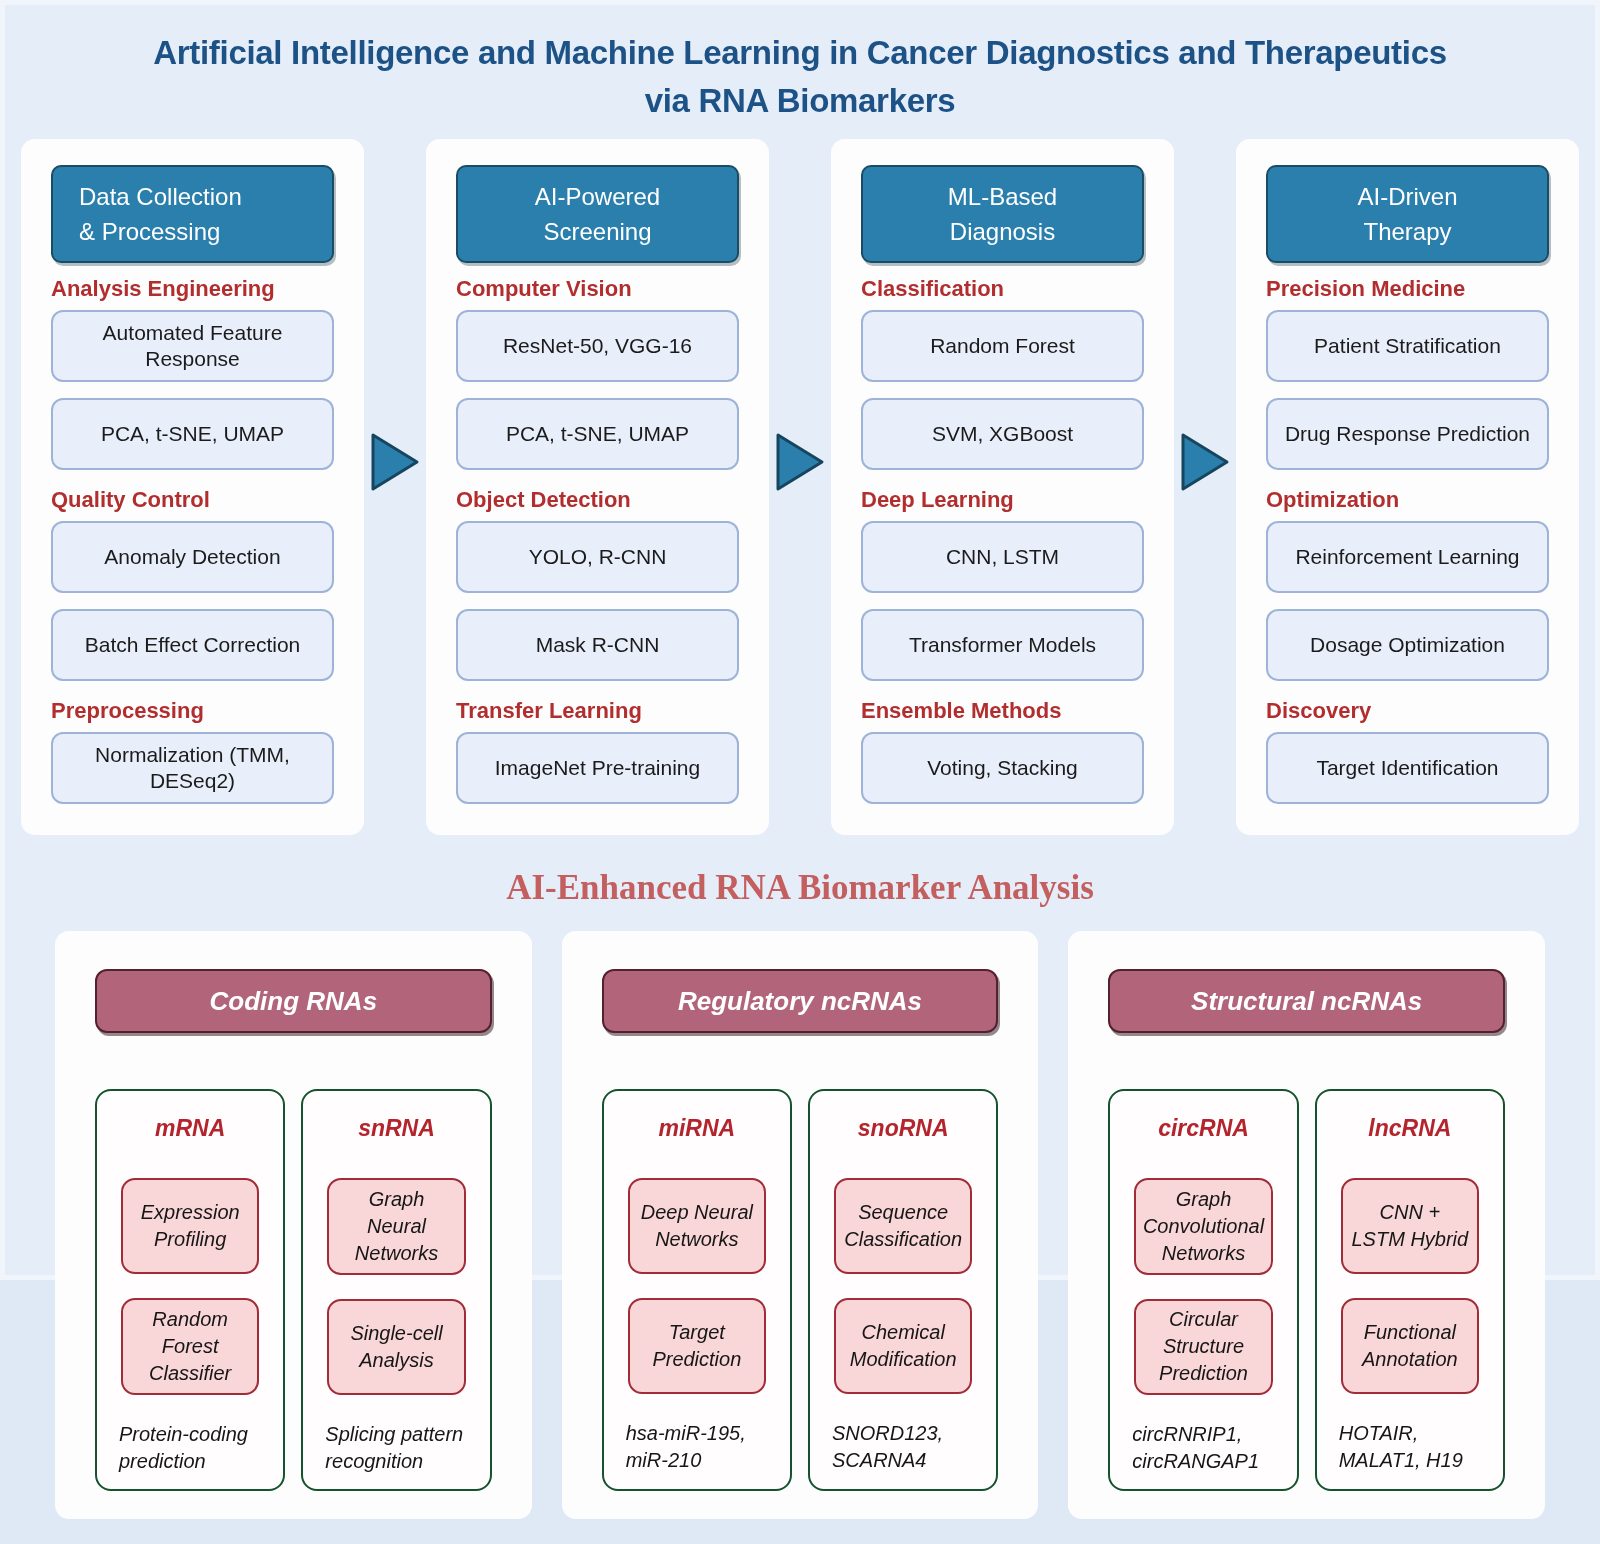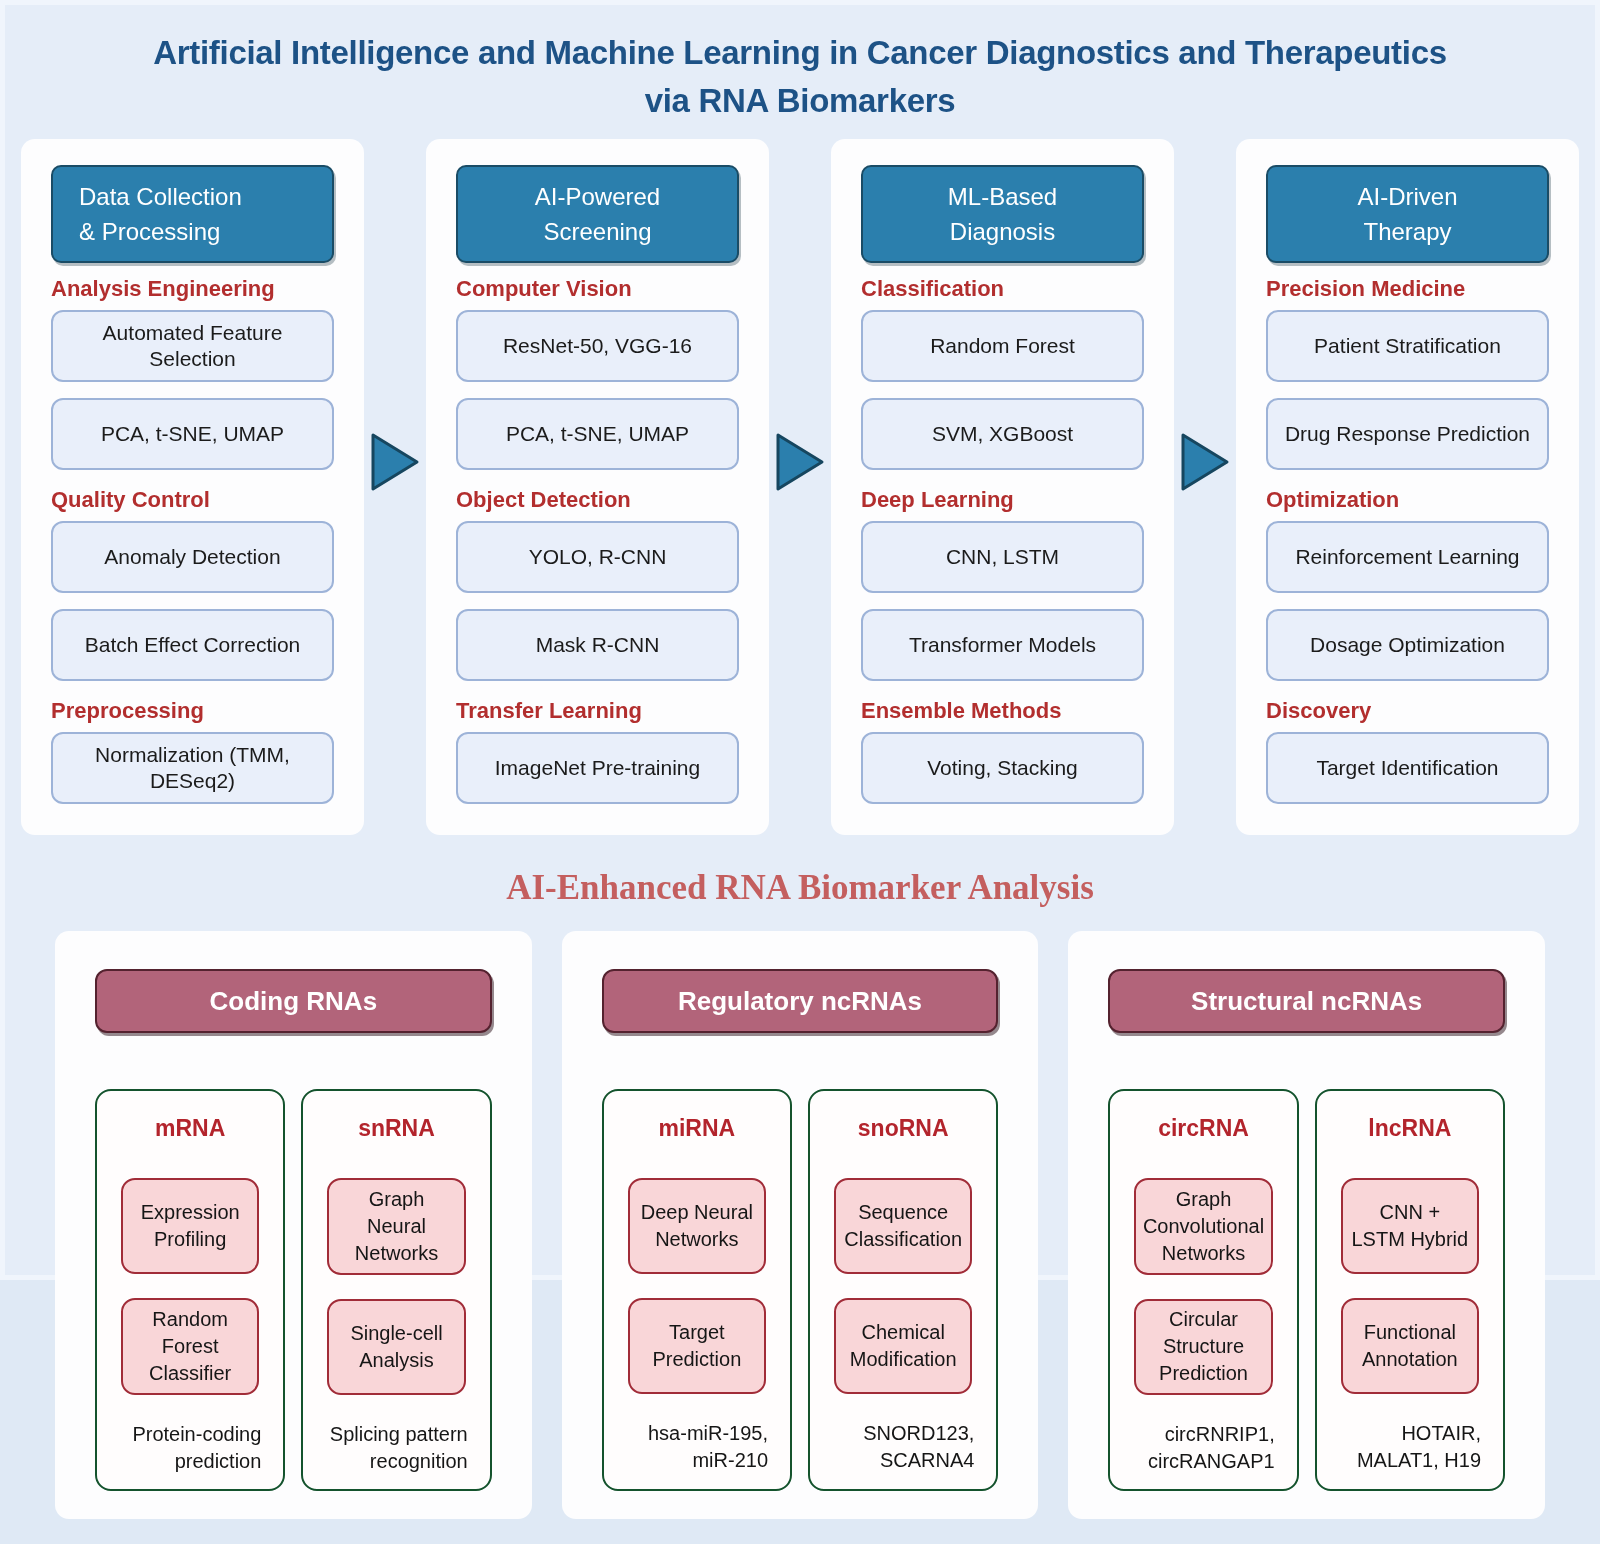--- a/index.html
+++ b/index.html
@@ -14,45 +14,45 @@
   .flow-panel{flex:1 1 0;background:#fdfdfe;border-radius:14px;padding:26px 30px 20px;box-sizing:border-box;overflow:hidden;}
   .arrow-cell{width:62px;flex:0 0 62px;display:flex;justify-content:center;align-items:flex-start;padding-top:293px;}
   .stage-header{background:#2b7fad;border:2px solid #1a4c66;border-radius:10px;min-height:94px;display:flex;flex-direction:column;justify-content:center;align-items:center;color:#fff;font-size:24px;line-height:35px;margin-bottom:12px;box-shadow:2px 3px 0 rgba(15,45,60,0.30);text-align:right;}
   .stage-header.left{align-items:flex-start;padding-left:26px;}
   .group-label{color:#b22e2e;font-weight:bold;font-size:22px;line-height:28px;margin:8px 0 7px;}
   .item-box{background:#e9effa;border:2px solid #9db3d8;border-radius:12px;height:72px;box-sizing:border-box;display:flex;justify-content:center;align-items:center;text-align:center;font-size:21px;line-height:26px;color:#1b1b1b;margin-bottom:16px;padding:4px 14px;}
 
   
   .section-heading{margin:28px 0 0;text-align:center;color:#c45f5f;font-weight:bold;font-size:35px;line-height:50px;font-family:Liberation Serif, serif;}
   .bio-row{display:flex;gap:30px;margin:18px 50px 0;height:588px;}
-  .bio-panel{flex:1 1 0;background:#fdfdfe;border-radius:14px;box-sizing:border-box;padding:38px 40px 30px;overflow:hidden;}
+  .bio-panel{flex:1 1 0;background:#fdfdfe;border-radius:14px;box-sizing:border-box;padding:38px 40px 30px;overflow:hidden;font-style:italic;}
   .bio-header{background:#b2647a;border:2px solid #54222f;border-radius:12px;height:64px;box-sizing:border-box;display:flex;justify-content:center;align-items:center;color:#fff;font-weight:bold;font-size:26px;box-shadow:2px 3px 0 rgba(45,20,28,0.5);}
   .bio-cols{display:flex;gap:16px;margin-top:56px;height:402px;}
   .bio-card{flex:1 1 0;background:#fffdfd;border:2px solid #14532d;border-radius:16px;box-sizing:border-box;padding:18px 22px 14px;display:flex;flex-direction:column;overflow:hidden;}
   .bio-card-label{text-align:center;color:#b3242c;font-weight:bold;font-size:23px;margin:6px 0 36px;}
   .pink-box{background:#f9d6d8;border:2px solid #a12c38;border-radius:14px;min-height:96px;box-sizing:border-box;display:flex;justify-content:center;align-items:center;text-align:center;font-size:20px;line-height:27px;color:#161616;margin:0 2px 24px;padding:10px 8px;}
-  .examples{margin:2px auto 0;max-width:160px;text-align:right;font-size:20px;line-height:27px;color:#161616;}
+  .examples{margin:2px auto 0;max-width:160px;text-align:left;font-size:20px;line-height:27px;color:#161616;}
 </style>
 </head>
 <body>
 
 <div class="page">
   <div class="title">
     <div>Artificial Intelligence and Machine Learning in Cancer Diagnostics and Therapeutics</div>
     <div>via RNA Biomarkers</div>
   </div>
 
   <div class="flow" id="flow-row">
       <section class="flow-panel">
         <div class="stage-header left">
           <div class="stage-line">Data Collection</div>
           <div class="stage-line">&amp; Processing</div>
         </div>
         <div class="group-label">Analysis Engineering</div>
-        <div class="item-box">Automated Feature Selection</div>
+        <div class="item-box">Automated Feature Response</div>
         <div class="item-box">PCA, t-SNE, UMAP</div>
         <div class="group-label">Quality Control</div>
         <div class="item-box">Anomaly Detection</div>
         <div class="item-box">Batch Effect Correction</div>
         <div class="group-label">Preprocessing</div>
         <div class="item-box">Normalization (TMM, DESeq2)</div>
       </section>
       <div class="arrow-cell">
         <span><svg width="50" height="60" viewBox="0 0 50 60" aria-hidden="true">
             <polygon points="3,3 47,30 3,57" fill="#2b7fad" stroke="#16465f" stroke-width="3" stroke-linejoin="round"></polygon>

